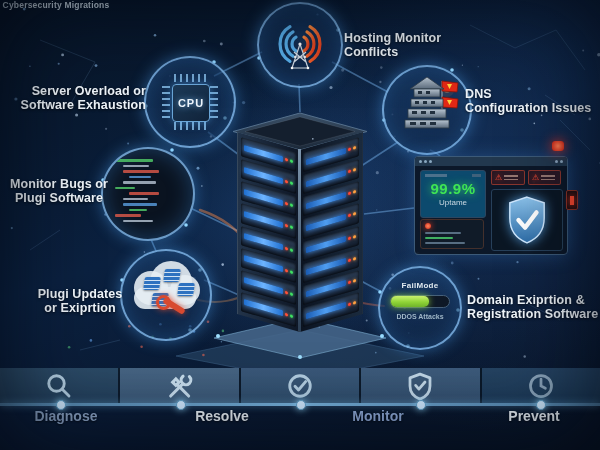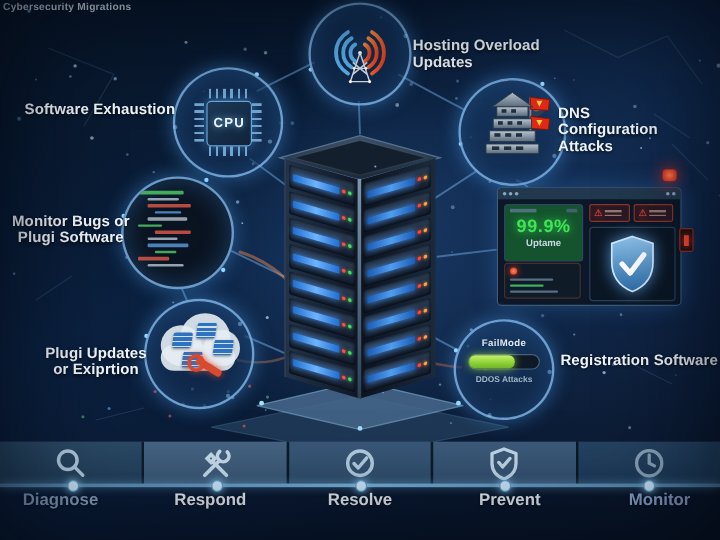--- a/index.html
+++ b/index.html
@@ -73,26 +73,26 @@
 
   
   #dash{left:414px;top:156px;width:152px;height:97px;border-radius:4px;
     background:rgba(12,23,38,.92);border:1px solid #3c5a78;
     box-shadow:0 0 18px rgba(60,130,200,.35);}
   #dash-titlebar{position:absolute;left:0;top:0;right:0;height:9px;border-radius:3px 3px 0 0;
     background:#22384e;display:flex;align-items:center;padding:0 4px;gap:2px;}
   .tbdot{width:3px;height:3px;border-radius:50%;background:#89a7c0;}
   #tb-right{margin-left:auto;display:flex;gap:2px;}
   #card-uptime{position:absolute;left:5px;top:13px;width:64px;height:46px;border-radius:3px;
-    background:#14532d;border:1px solid #2c4660;text-align:center;}
+    background:#0c4a6e;border:1px solid #2c4660;text-align:center;}
   #card-uptime .hd{position:absolute;left:4px;top:3px;width:22px;height:2.5px;background:#5d7a94;opacity:.8}
   #card-uptime .hd2{position:absolute;right:4px;top:3px;width:9px;height:2.5px;background:#4c667e;opacity:.8}
   #uptime-value{margin-top:9px;font-size:15px;font-weight:bold;color:#3fe554;
     text-shadow:0 0 8px rgba(60,230,90,.85);letter-spacing:.5px;}
-  #uptime-label{font-size:8px;color:#c9d8e2;font-weight:bold;margin-top:1px;}
+  #uptime-label{font-size:8px;color:#c9d8e2;font-weight:normal;margin-top:1px;}
   #card-alert{position:absolute;left:5px;top:62px;width:64px;height:30px;border-radius:3px;
     background:#101b28;border:1px solid #43302c;padding:3px 4px;box-sizing:border-box;}
   .siren-dot{width:6px;height:6px;border-radius:50%;
     background:radial-gradient(circle,#ff8a60,#d02312);box-shadow:0 0 6px #ff3a20;}
   .tline{height:2px;border-radius:1px;background:#647d92;opacity:.85;margin-top:3px;}
   .tline.green{background:#49c96a;}
   .chip-alert{position:absolute;width:34px;height:15px;border-radius:2px;
     background:rgba(150,30,20,.22);border:1px solid rgba(255,90,60,.45);
     display:flex;align-items:center;gap:2px;padding:0 3px;box-sizing:border-box;}
   .warn-glyph{font-size:8px;color:#ff5038;text-shadow:0 0 5px rgba(255,60,40,.9);line-height:1;}
@@ -516,39 +516,41 @@
     <div>
       <div id="fw-title">FailMode</div>
       <div id="fw-track">
         <div id="fw-fill" style="width: 66%;"></div>
       </div>
       <div id="fw-sub">DDOS Attacks</div>
     </div>
   </div>
 
   <div id="lbl-overload" class="lbl">
+    <div>Server Overload or</div>
     <div>Software Exhaustion</div>
   </div>
   <div id="lbl-hosting" class="lbl">
-    <div>Hosting Overload</div>
-    <div>Updates</div>
+    <div>Hosting Monitor</div>
+    <div>Conflicts</div>
   </div>
   <div id="lbl-dns" class="lbl">
     <div>DNS</div>
-    <div>Configuration Attacks</div>
+    <div>Configuration Issues</div>
   </div>
   <div id="lbl-software" class="lbl">
     <div>Monitor Bugs or</div>
     <div>Plugi Software</div>
   </div>
   <div id="lbl-failed" class="lbl">
     <div>Plugi Updates</div>
     <div>or Exiprtion</div>
   </div>
   <div id="lbl-domain" class="lbl">
+    <div>Domain Exiprtion &amp;</div>
     <div>Registration Software</div>
   </div>
   <div id="lbl-cyber">Cybersecurity Migrations</div>
 
   <div id="dash" class="abs">
     <div id="dash-titlebar">
       <span class="tbdot"></span>
       <span class="tbdot"></span>
       <span class="tbdot"></span>
       <span id="tb-right">
@@ -635,20 +637,19 @@
     </div>
   </div>
   <div id="timeline" class="abs"></div>
   <div class="tdot" style="left:56px;"></div>
   <div class="tdot" style="left:176px;"></div>
   <div class="tdot" style="left:296px;"></div>
   <div class="tdot" style="left:416px;"></div>
   <div class="tdot" style="left:536px;"></div>
   <div id="steps-labels" class="abs">
     <div class="step-label muted1">Diagnose</div>
-    <div class="step-label">Respond</div>
     <div class="step-label">Resolve</div>
+    <div class="step-label muted2">Monitor</div>
     <div class="step-label">Prevent</div>
-    <div class="step-label muted2">Monitor</div>
   </div>
 
   <div id="vignette" class="abs"></div>
 </div>
 
 </body></html>

